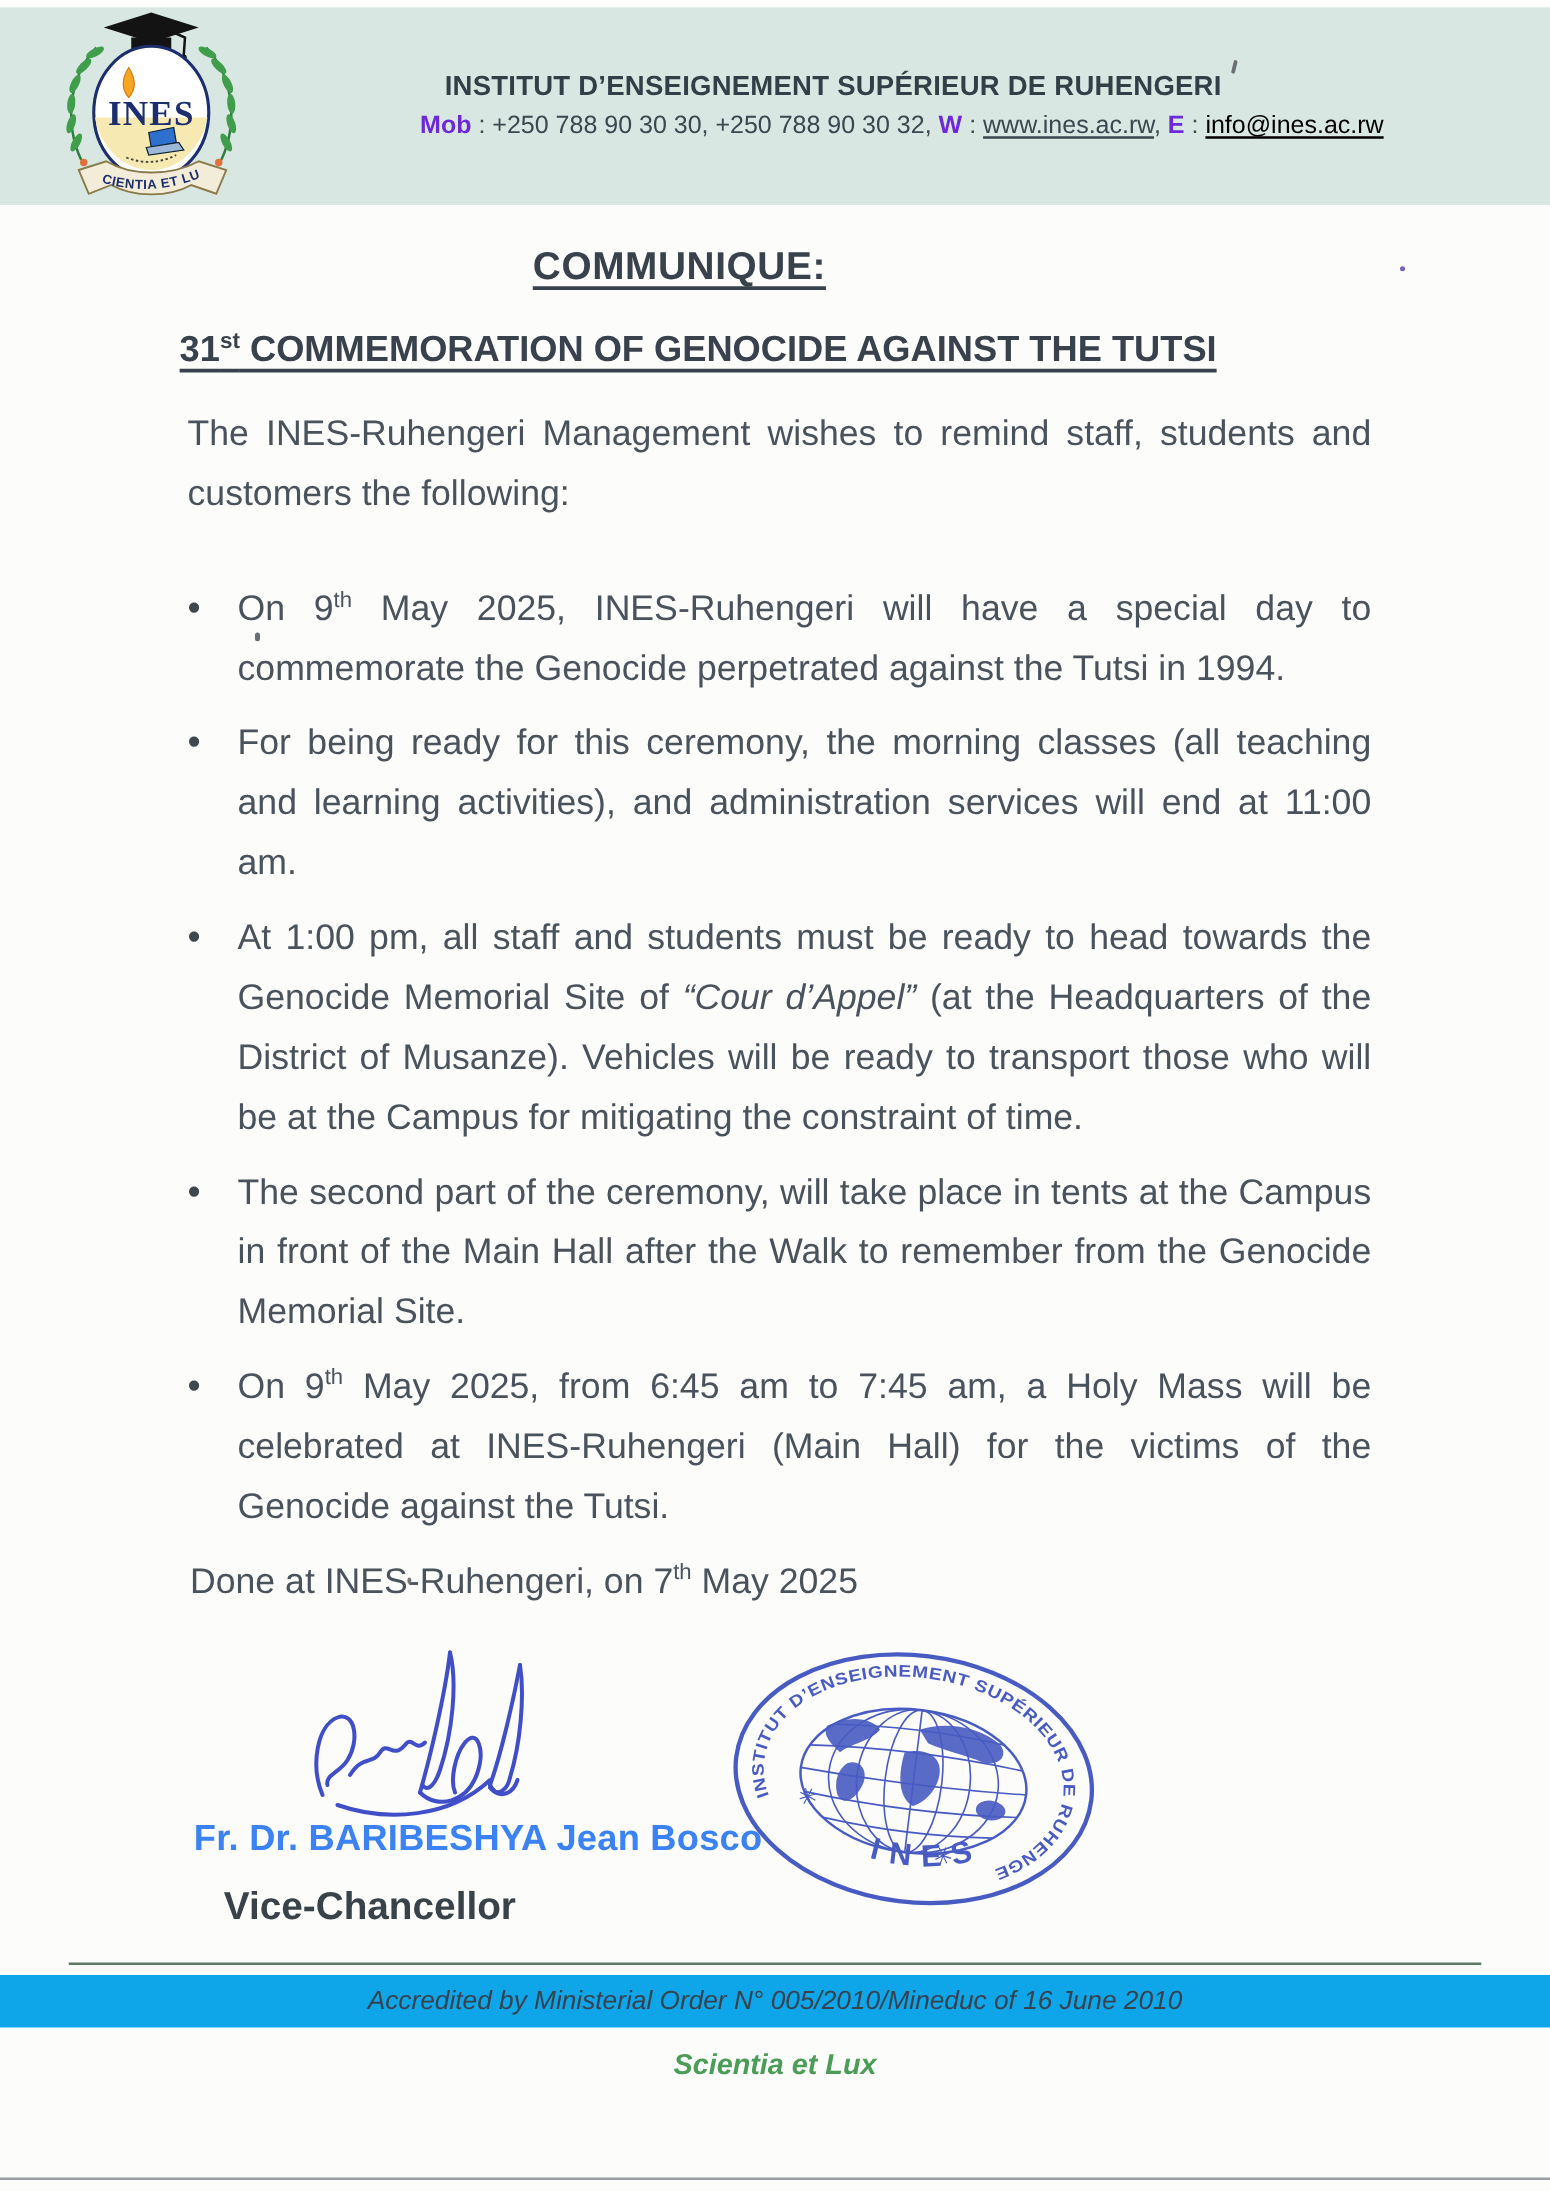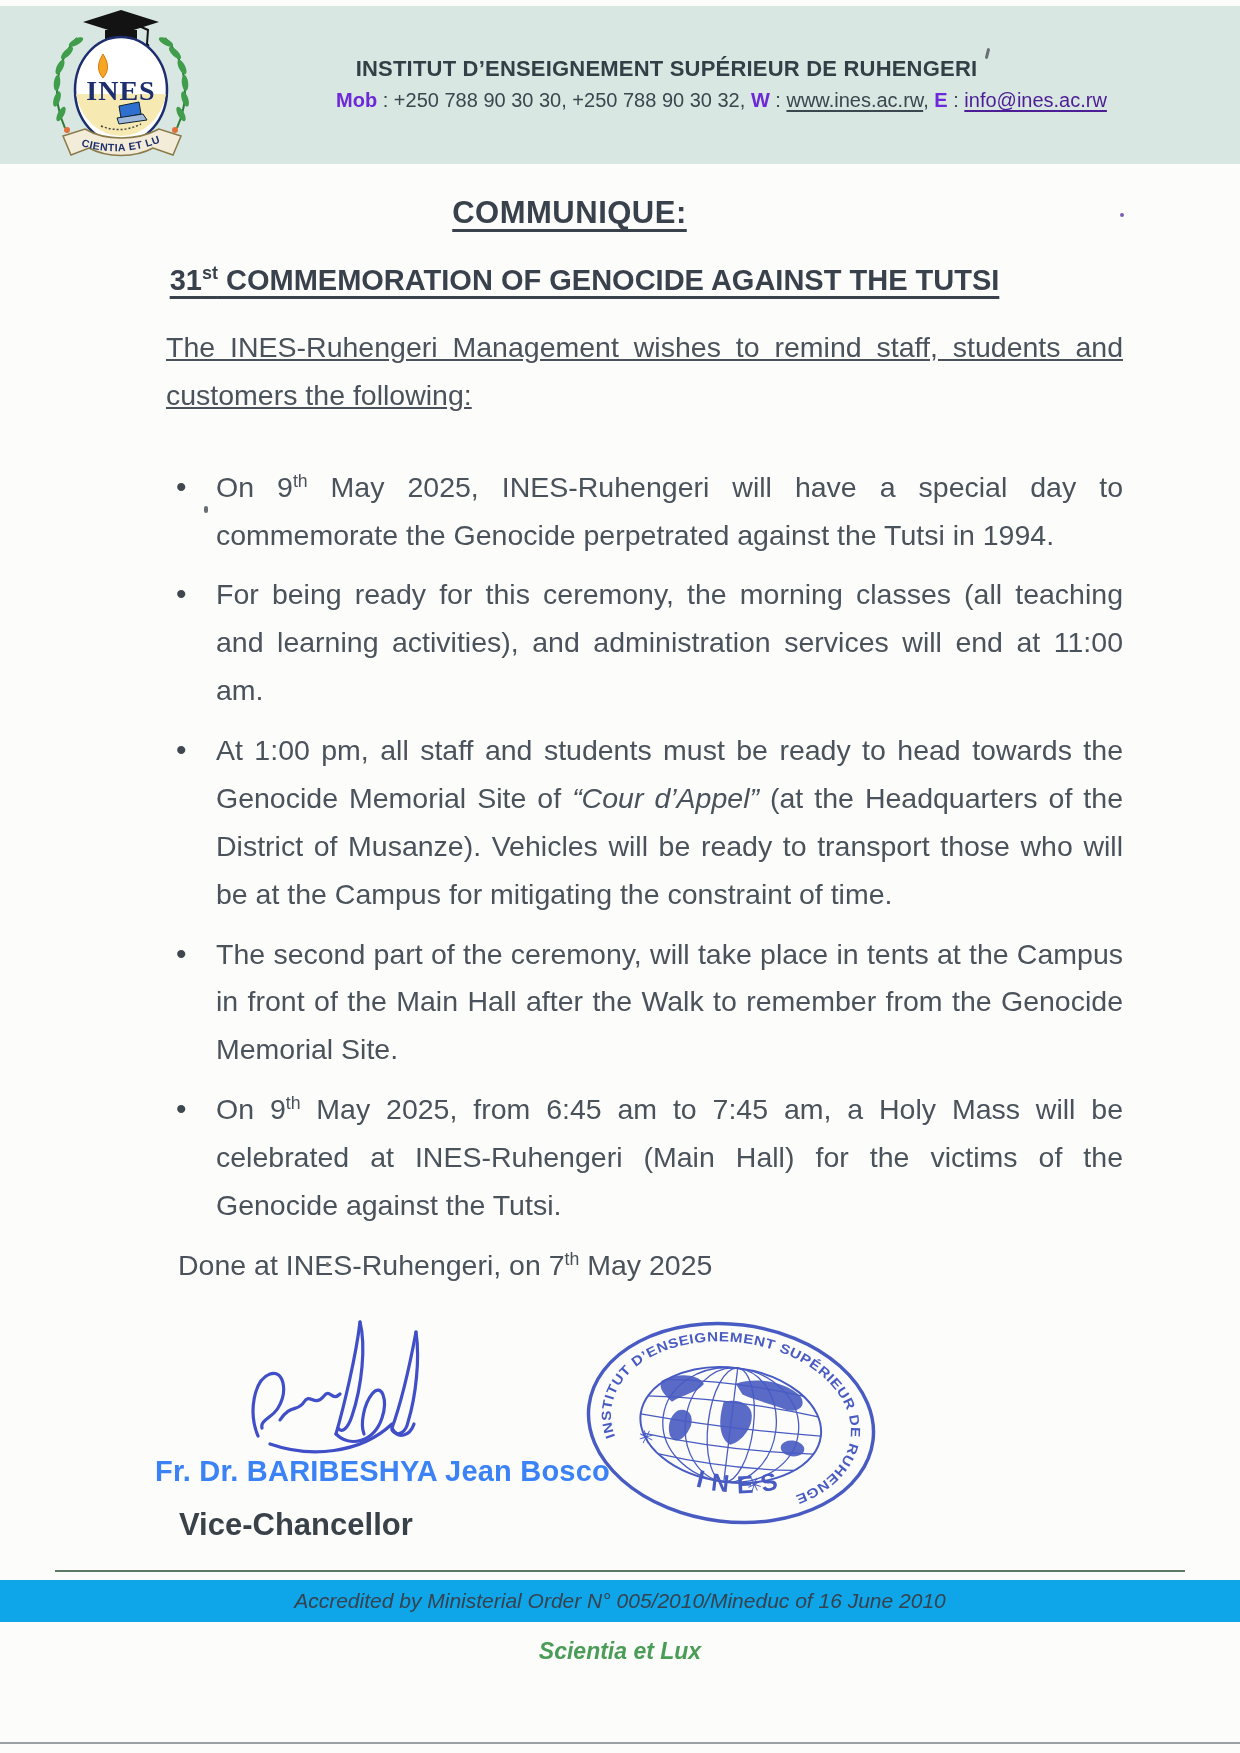--- a/index.html
+++ b/index.html
@@ -10,27 +10,27 @@
   
   .header-band{position:absolute;left:0;top:6px;width:100%;height:158px;background:#d8e7e1;}
   .logo{position:absolute;left:34px;top:2px;width:174px;height:158px;}
   .header-text{position:absolute;left:215px;right:40px;top:50px;text-align:center;color:#333f47;}
   .inst{font-size:22px;font-weight:bold;letter-spacing:.2px;padding-right:82px;}
   .addr{font-size:18.5px;margin-top:6px;color:#3b464e;padding-right:164px;}
   .contact{font-size:20px;margin-top:7px;color:#3b464e;padding-left:28px;}
   .contact b{color:#6d28d9;}
   .contact a{text-decoration:underline;text-underline-offset:3px;cursor:pointer;}
   .contact a.site{color:#3b464e;}
-  .contact a.mail{color:#4c1d95;}
-  
-  .content{position:absolute;left:166px;top:178px;width:957px;font-size:28.5px;line-height:1.68;color:#4a525b;}
+  .contact a.mail{color:#000000;}
+  
+  .content{position:absolute;left:140px;top:178px;width:957px;font-size:28.5px;line-height:1.68;color:#4a525b;}
   h1.doc-title{margin:16px 0 0 0;padding-right:150px;text-align:center;font-size:31px;line-height:1.2;color:#39424c;font-weight:bold;letter-spacing:.5px;}
   h2.doc-subtitle{margin:32px 0 0 0;padding-right:120px;text-align:center;font-size:29px;line-height:1.2;color:#39424c;font-weight:bold;white-space:nowrap;}
   .u{text-decoration:underline;text-decoration-thickness:2.5px;text-underline-offset:6px;}
-  p.intro{margin:26px 0 0 0;text-align:justify;text-decoration:underline;}
+  p.intro{margin:26px 0 0 10px;text-align:justify;}
   ul.bullets{margin:44px 0 0 0;padding:0;list-style:none;}
   ul.bullets li{position:relative;padding-left:50px;margin-bottom:12px;}
   ul.bullets .dot{position:absolute;left:10px;top:-2px;font-size:30px;color:#3f474f;}
   ul.bullets .btext{text-align:justify;}
   p.closing{margin:6px 0 0 12px;}
   sup{font-size:62%;vertical-align:super;line-height:0;}
   
   .signature{position:absolute;left:240px;top:1316px;width:290px;height:160px;}
   .stamp{position:absolute;left:583px;top:1318px;width:296px;height:210px;mix-blend-mode:multiply;}
   .sig-name{position:absolute;left:155px;top:1455px;font-size:29px;font-weight:bold;color:#3b82f6;letter-spacing:.2px;}

